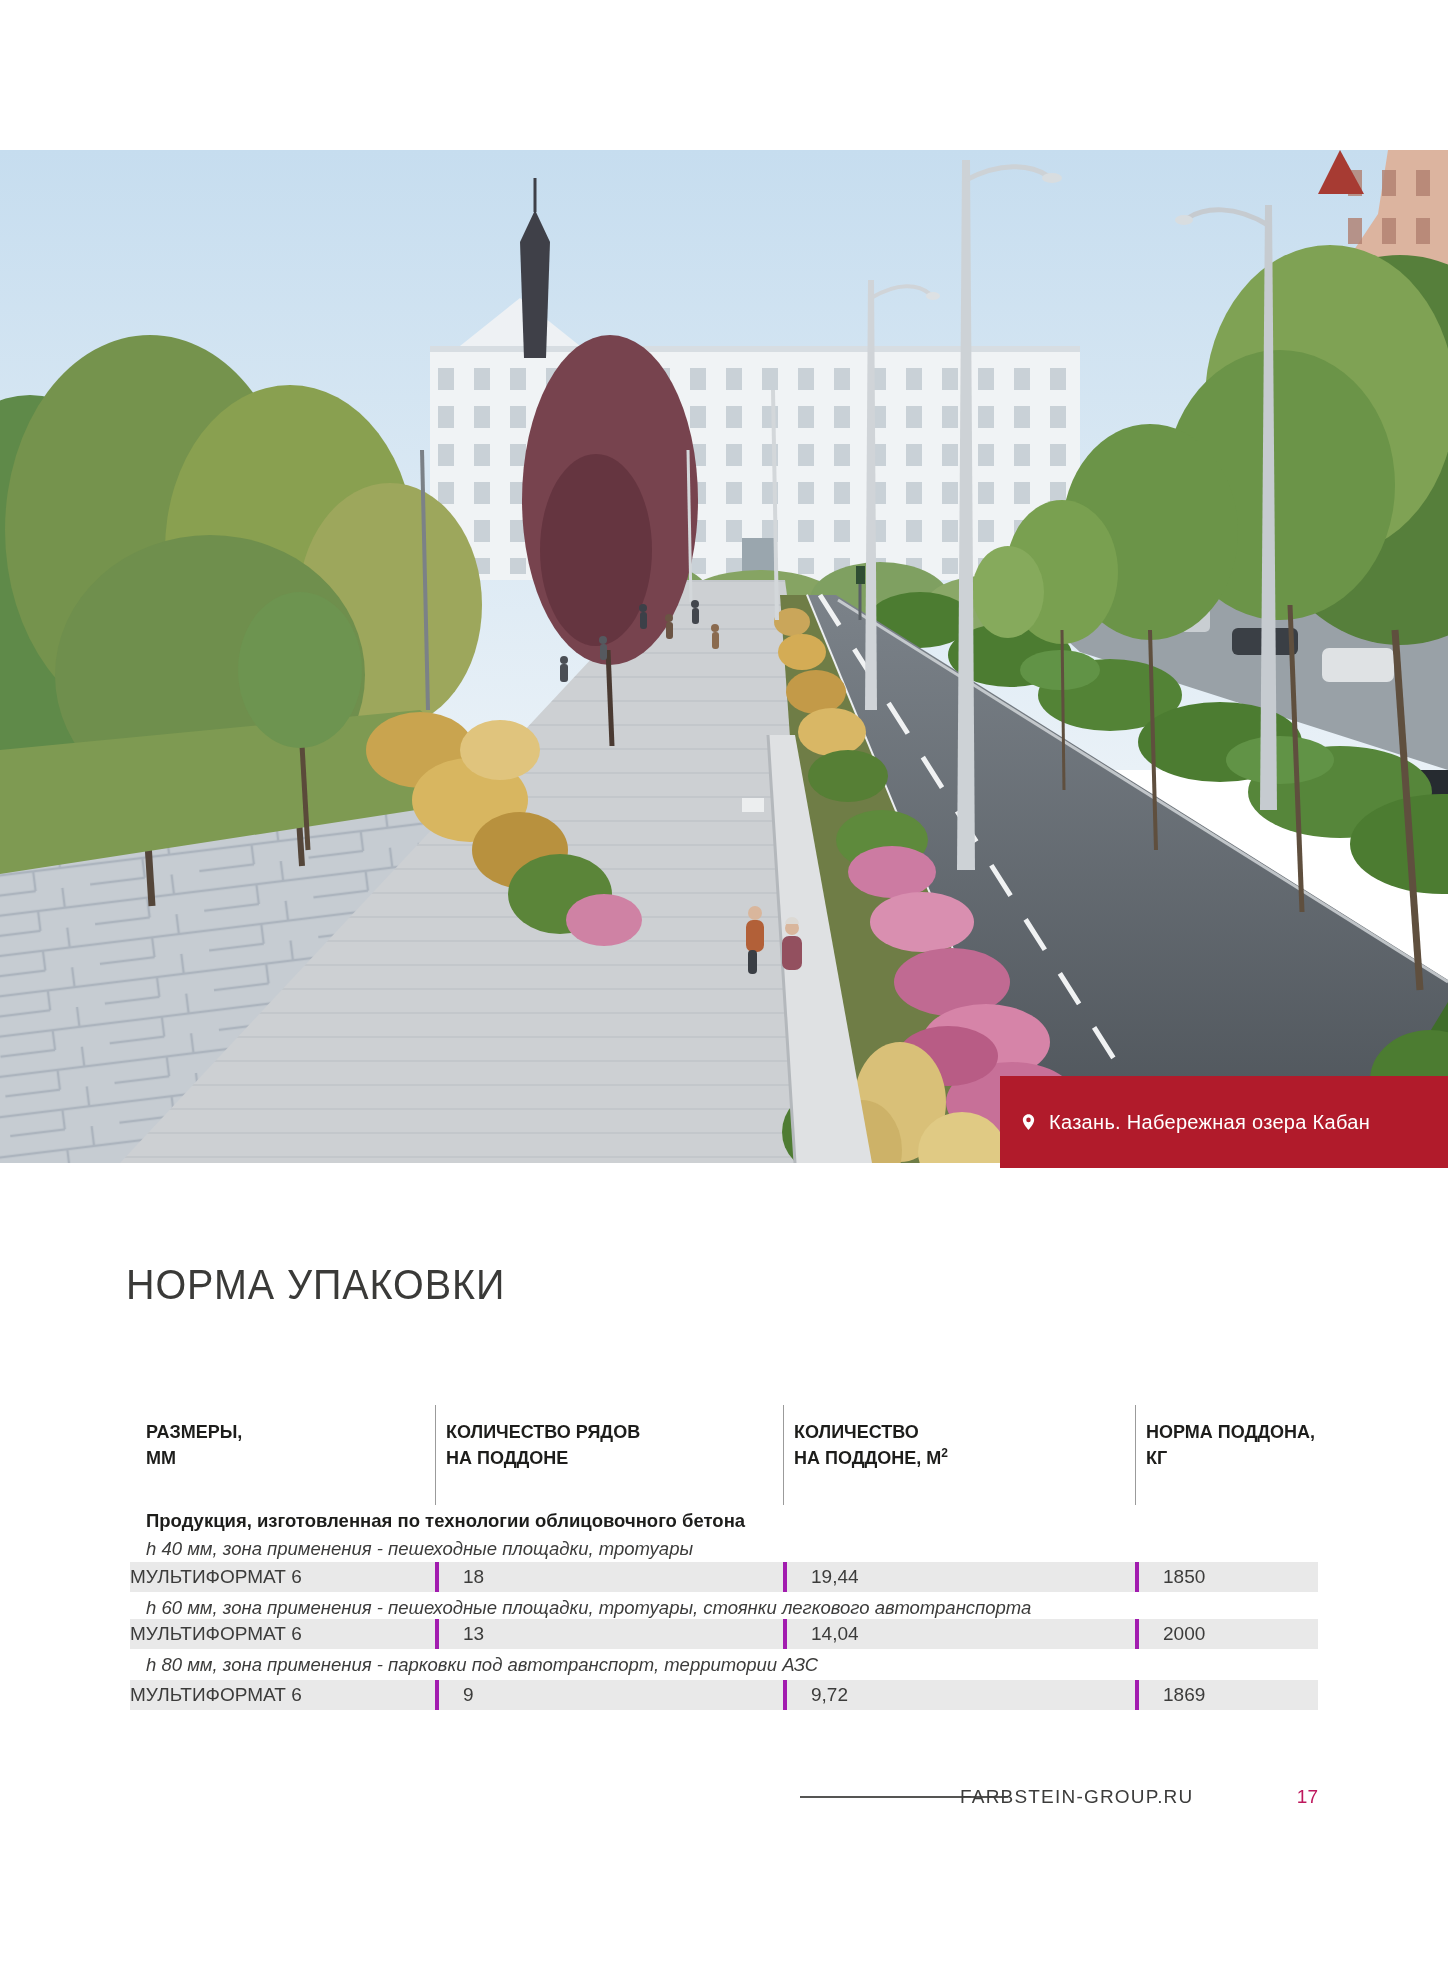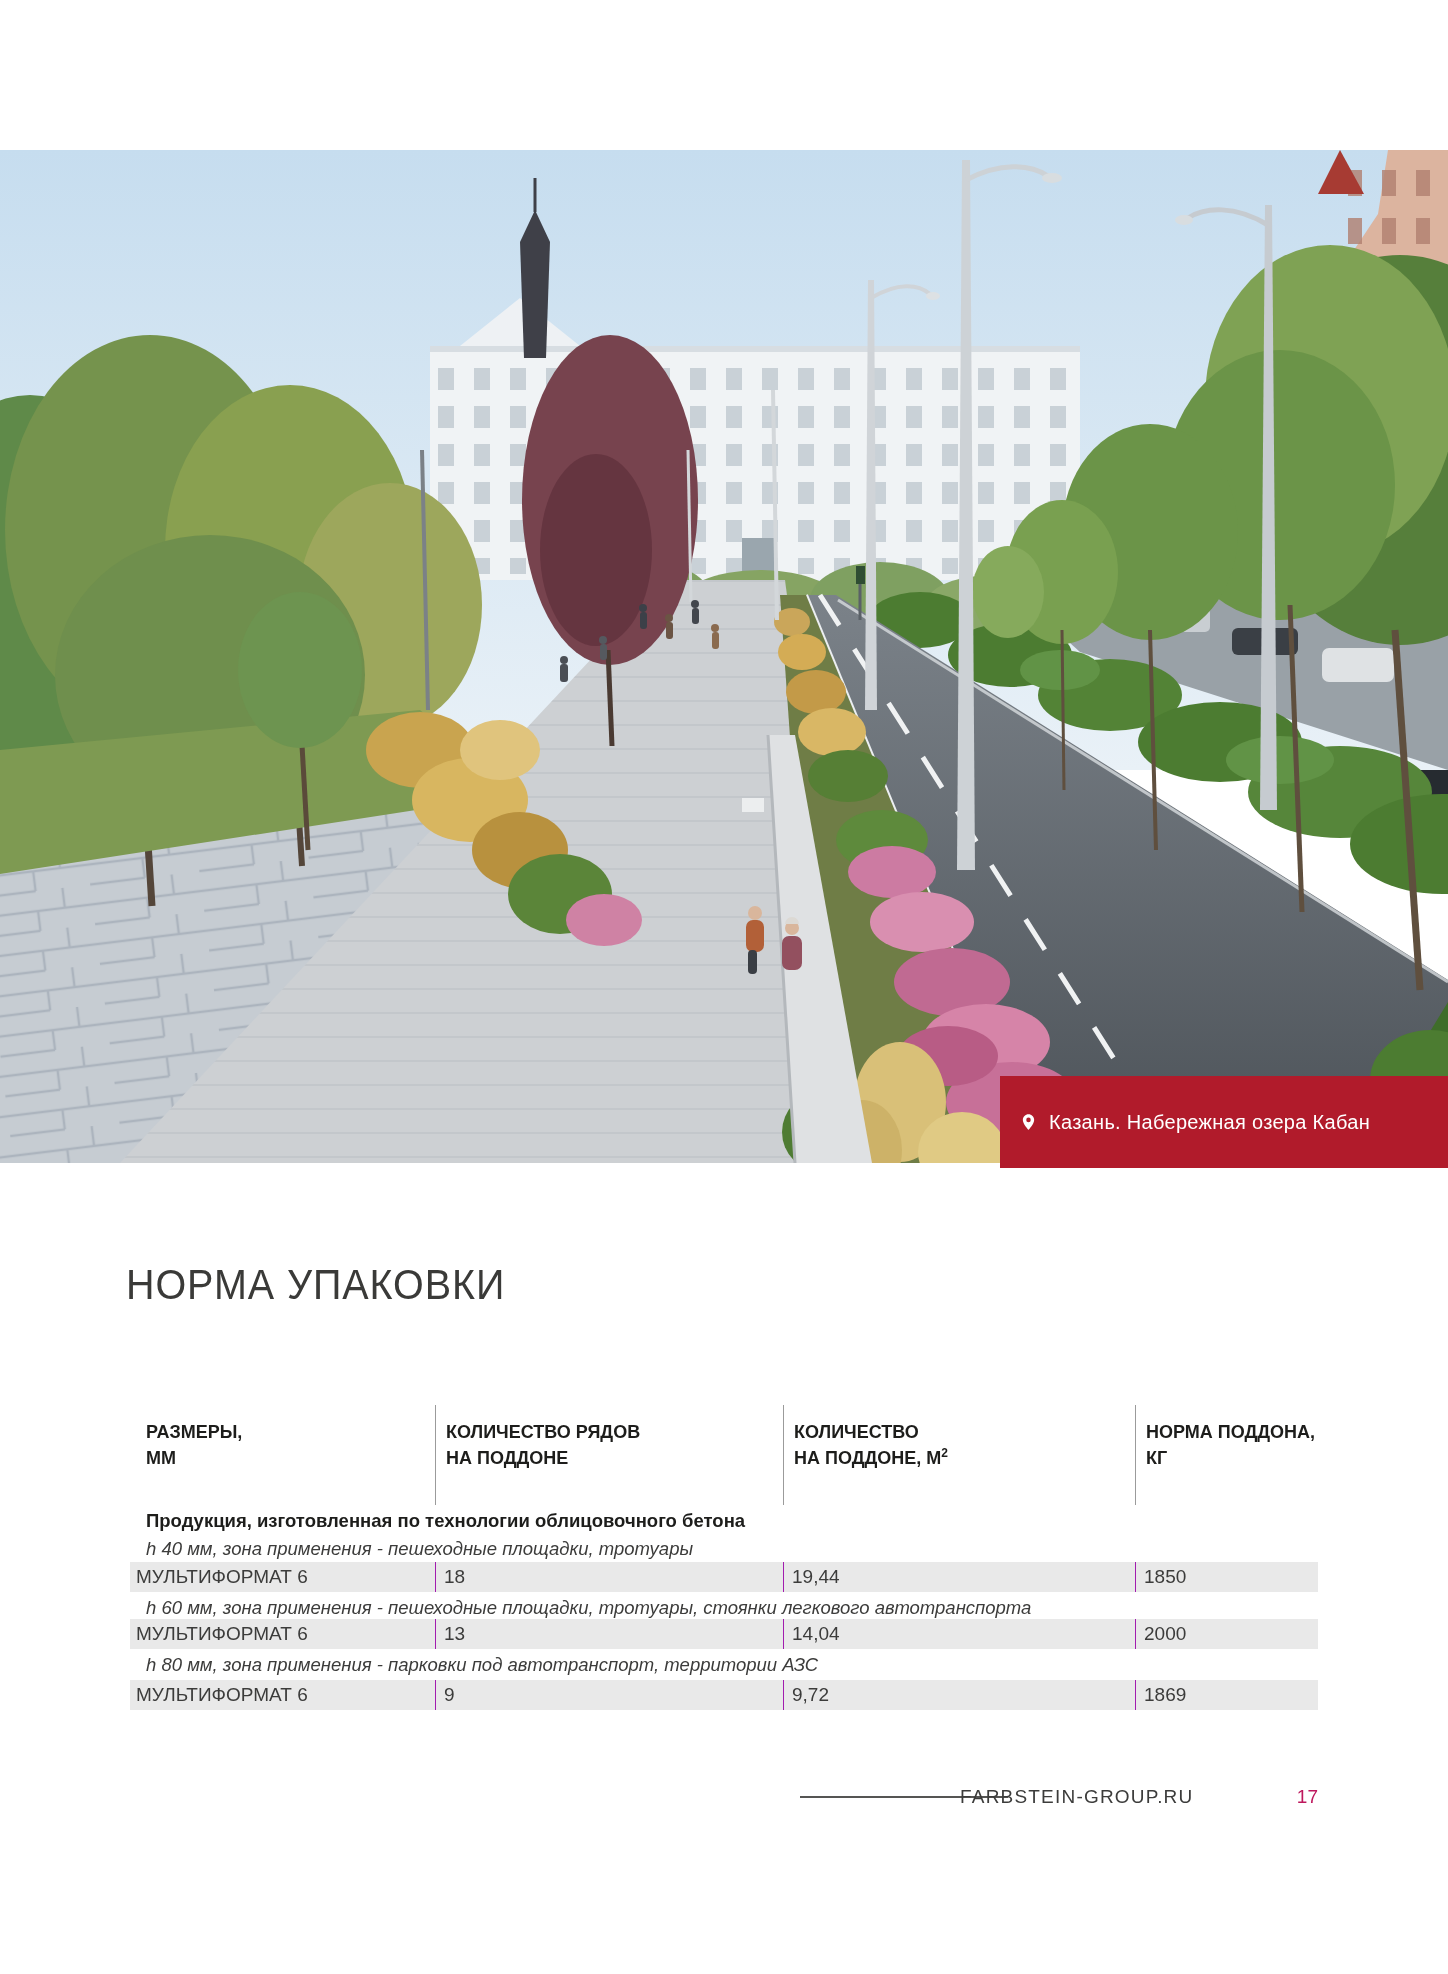--- a/index.html
+++ b/index.html
@@ -32,24 +32,24 @@
     padding:14px 4px 0 10px;font-weight:700;font-size:18px;line-height:26px;color:#1d1d1b;
   }
   .t-header .th:first-child{border-left:none;padding-left:16px;}
   .th .l{display:block;white-space:nowrap;}
   .th sup{font-size:12px;line-height:0;}
 
   .t-section{position:absolute;left:16px;font-weight:700;font-size:18.5px;color:#1d1d1b;white-space:nowrap;}
   .t-note{position:absolute;left:16px;font-size:18.5px;color:#3c3c3b;white-space:nowrap;font-style:italic;}
   .t-row{background:#e9e9e9;height:30px;}
   .t-row .td{
-    border-left:1px solid #a21caf;box-sizing:border-box;height:30px;
-    display:flex;align-items:center;padding-left:8px;font-size:19px;color:#3c3c3b;white-space:nowrap;
-  }
-  .t-row .td:first-child{border-left:none;padding-left:6px;}
+    border-left:4px solid #a21caf;box-sizing:border-box;height:30px;
+    display:flex;align-items:center;padding-left:24px;font-size:19px;color:#3c3c3b;white-space:nowrap;
+  }
+  .t-row .td:first-child{border-left:none;padding-left:0;}
 
   .footer-rule{position:absolute;left:800px;top:1796px;width:208px;height:2px;background:#555553;}
   .footer-site{position:absolute;left:960px;top:1786px;font-size:19px;letter-spacing:1.2px;color:#3c3c3b;white-space:nowrap;}
   .footer-page{position:absolute;left:1270px;top:1786px;width:48px;text-align:right;font-size:19px;color:#be185d;}
 </style>
 </head>
 <body>
 
 <div class="photo">
 <svg viewBox="0 0 1448 1013" preserveAspectRatio="none" aria-hidden="true">

